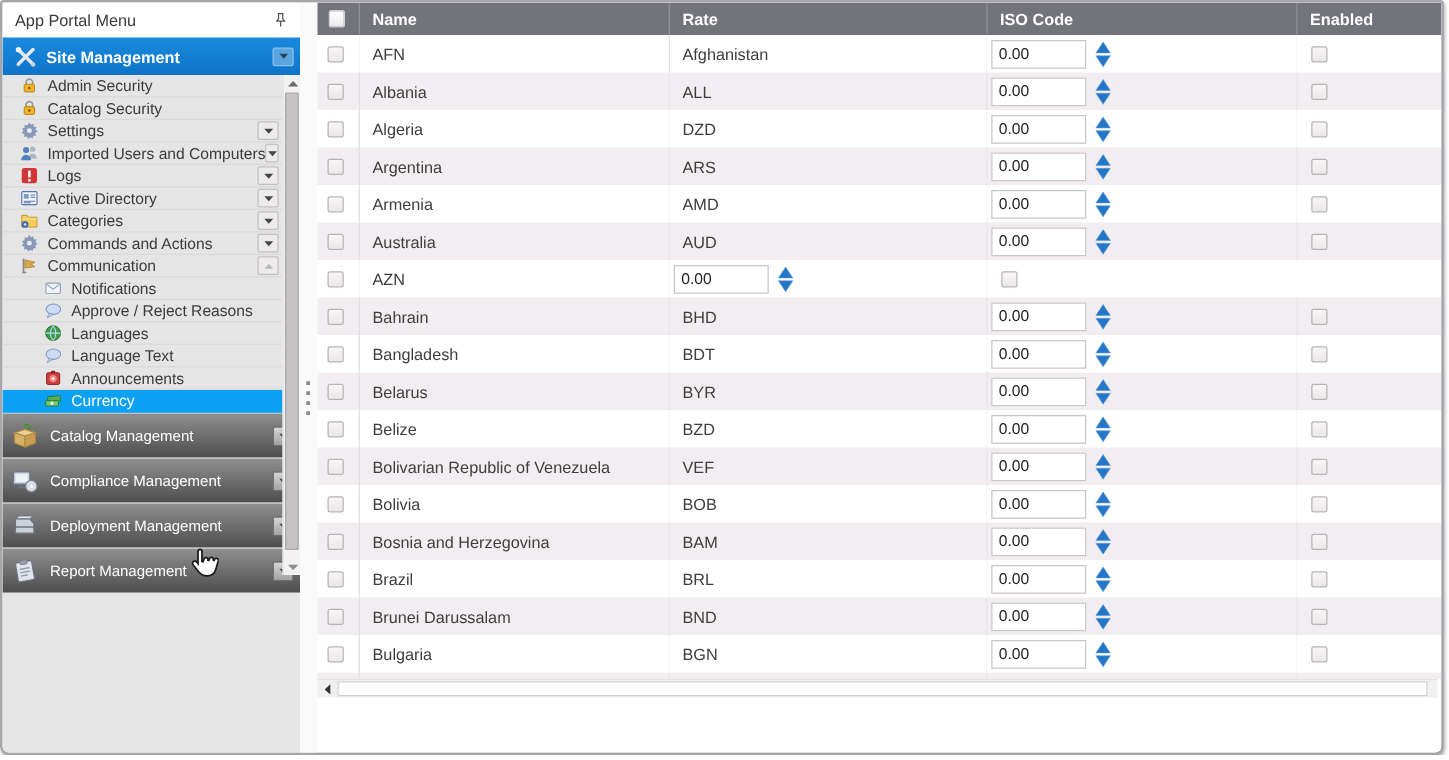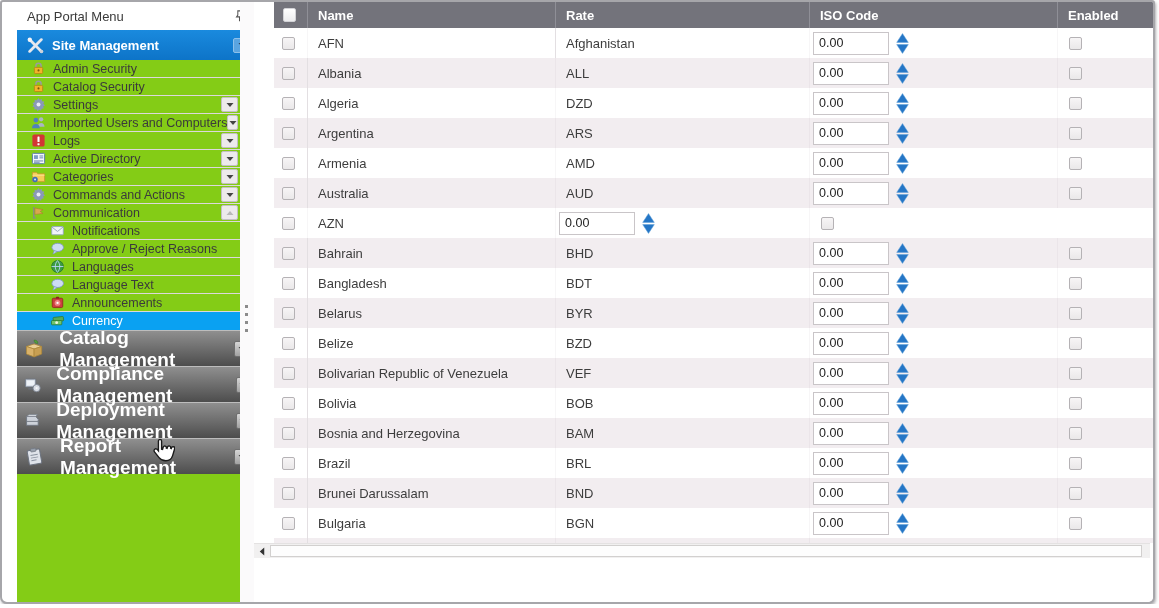--- a/index.html
+++ b/index.html
@@ -2,21 +2,21 @@
 <html><head>
 <meta charset="utf-8">
 <style>
   * { box-sizing: border-box; margin: 0; padding: 0; }
   body { background:#fff; font-family:"Liberation Sans","DejaVu Sans",sans-serif; }
   .window { position:relative; width:1155px; height:604px; margin:0; border:2px solid #a6a6aa;
             border-radius:3px 3px 7px 7px; box-shadow:1px 2px 3px rgba(110,110,115,.55);
             overflow:hidden; background:#fff; }
 
   
-  .sidebar { position:absolute; left:15px; top:0; width:238px; height:604px; background:#84cc16; }
+  .sidebar { position:absolute; left:0; top:0; width:238px; height:604px; background:#e5e5e5;text-align:right; }
   .sb-title { height:28px; background:#fff; display:flex; align-items:center; padding:0 8px 0 10px;
               font-size:13px; color:#3a3a3a; }
   .sb-title .pin { margin-left:auto; width:15px; height:15px; cursor:pointer; }
   .sb-site { height:30px; background:linear-gradient(#1a8ade,#0d74c8); display:flex; align-items:center; }
   .sb-site .icn { width:19px; height:19px; margin-left:9px; }
   .sb-site .lbl { color:#fff; font-size:13px; font-weight:700; margin-left:7px; }
   .sb-site .dd { margin-left:auto; margin-right:5px; width:17px; height:15px; background:#5aa4e0;
                  border:1px solid #8cc0ea; border-radius:2px; display:flex; align-items:center; justify-content:center; }
   .sb-items { width:238px; }
   .sb-item { height:18px; display:flex; align-items:center; border-bottom:1px solid #dcd8db;
@@ -24,21 +24,21 @@
   .sb-item .icn { width:15px; height:15px; margin-left:14px; flex:0 0 15px; }
   .sb-item.sub .icn { margin-left:33px; }
   .sb-item .lbl { font-size:12.5px; color:#3b3b3b; margin-left:7px; white-space:nowrap; }
   .sb-item .dd { margin-left:auto; margin-right:3px; width:17px; height:15px; background:#eceaeb;
                  border:1px solid #c3c0c2; border-radius:2px; display:flex; align-items:center; justify-content:center; }
   .sb-item.sel { background:#0aa1f2; border-bottom-color:#0aa1f2; }
   .sb-item.sel .lbl { color:#fff; }
   .sb-section { height:36px; background:linear-gradient(#8f8f8f,#4d4d4d); border-top:1px solid #bdbdbd;
                 display:flex; align-items:center; cursor:pointer; }
   .sb-section .icn { width:22px; height:22px; margin-left:7px; }
-  .sb-section .lbl { color:#fff; font-size:19px; font-weight:700; margin-left:15px; }
+  .sb-section .lbl { color:#fff; font-size:12px; font-weight:400; margin-left:9px; }
   .sb-section .dd { margin-left:auto; margin-right:5px; width:17px; height:16px;
                     background:linear-gradient(#d6d6d6,#a2a2a2); border:1px solid #6f6f6f; border-radius:2px;
                     display:flex; align-items:center; justify-content:center; }
   
   .sb-vscroll { position:absolute; right:0; top:58px; width:14px; height:400px; background:#f3f1f2;
                 border-left:1px solid #e2dfe1; }
   .sb-vscroll .btn { position:absolute; left:0; width:14px; height:13px; display:flex; align-items:center;
                      justify-content:center; cursor:pointer; }
   .sb-vscroll .btn.up { top:0; } .sb-vscroll .btn.dn { bottom:0; }
   .sb-vscroll .thumb { position:absolute; left:1px; top:14px; width:11px; height:366px;
@@ -50,21 +50,21 @@
   .splitter .dots i { display:block; width:3px; height:3px; background:#8b8b8b; margin-bottom:5px; }
 
   
   .main { position:absolute; left:252px; top:0; right:0; bottom:0; background:#fff; }
   .toolbar { margin:6px 3px 6px 0; height:34px; background:#f7f6f3; border:1px solid #dcd8d2;
              display:flex; align-items:center; }
   .save-btn { display:flex; align-items:center; margin-left:9px; cursor:pointer; }
   .save-btn .icn { width:26px; height:26px; }
   .save-btn .lbl { margin-left:8px; font-size:13px; color:#8f8f8f; }
 
-  .grid { display:grid; grid-template-columns:33px 248px 254px 248px 1fr;margin-left:20px; }
+  .grid { display:grid; grid-template-columns:33px 248px 254px 248px 1fr; }
   .thead { height:26px; background:#73737b; }
   .th { display:flex; align-items:center; padding-left:10px; color:#fff; font-size:13px; font-weight:700;
         border-left:1px solid #8f8f97; }
   .th:first-child { border-left:none; padding-left:9px; }
   .trow { height:30px; background:#fff; }
   .trow.alt { background:#f2edf0; }
   .td { display:flex; align-items:center; border-left:1px solid rgba(150,140,150,.08); overflow:hidden; }
   .td.c1 { border-left:none; padding-left:8px; }
   .td.c2 { border-left:1px solid #e3dfe2; padding-left:10px; font-size:13px; color:#3d3d3d; }
   .td.c3 { padding-left:10px; font-size:13px; color:#3d3d3d; }

